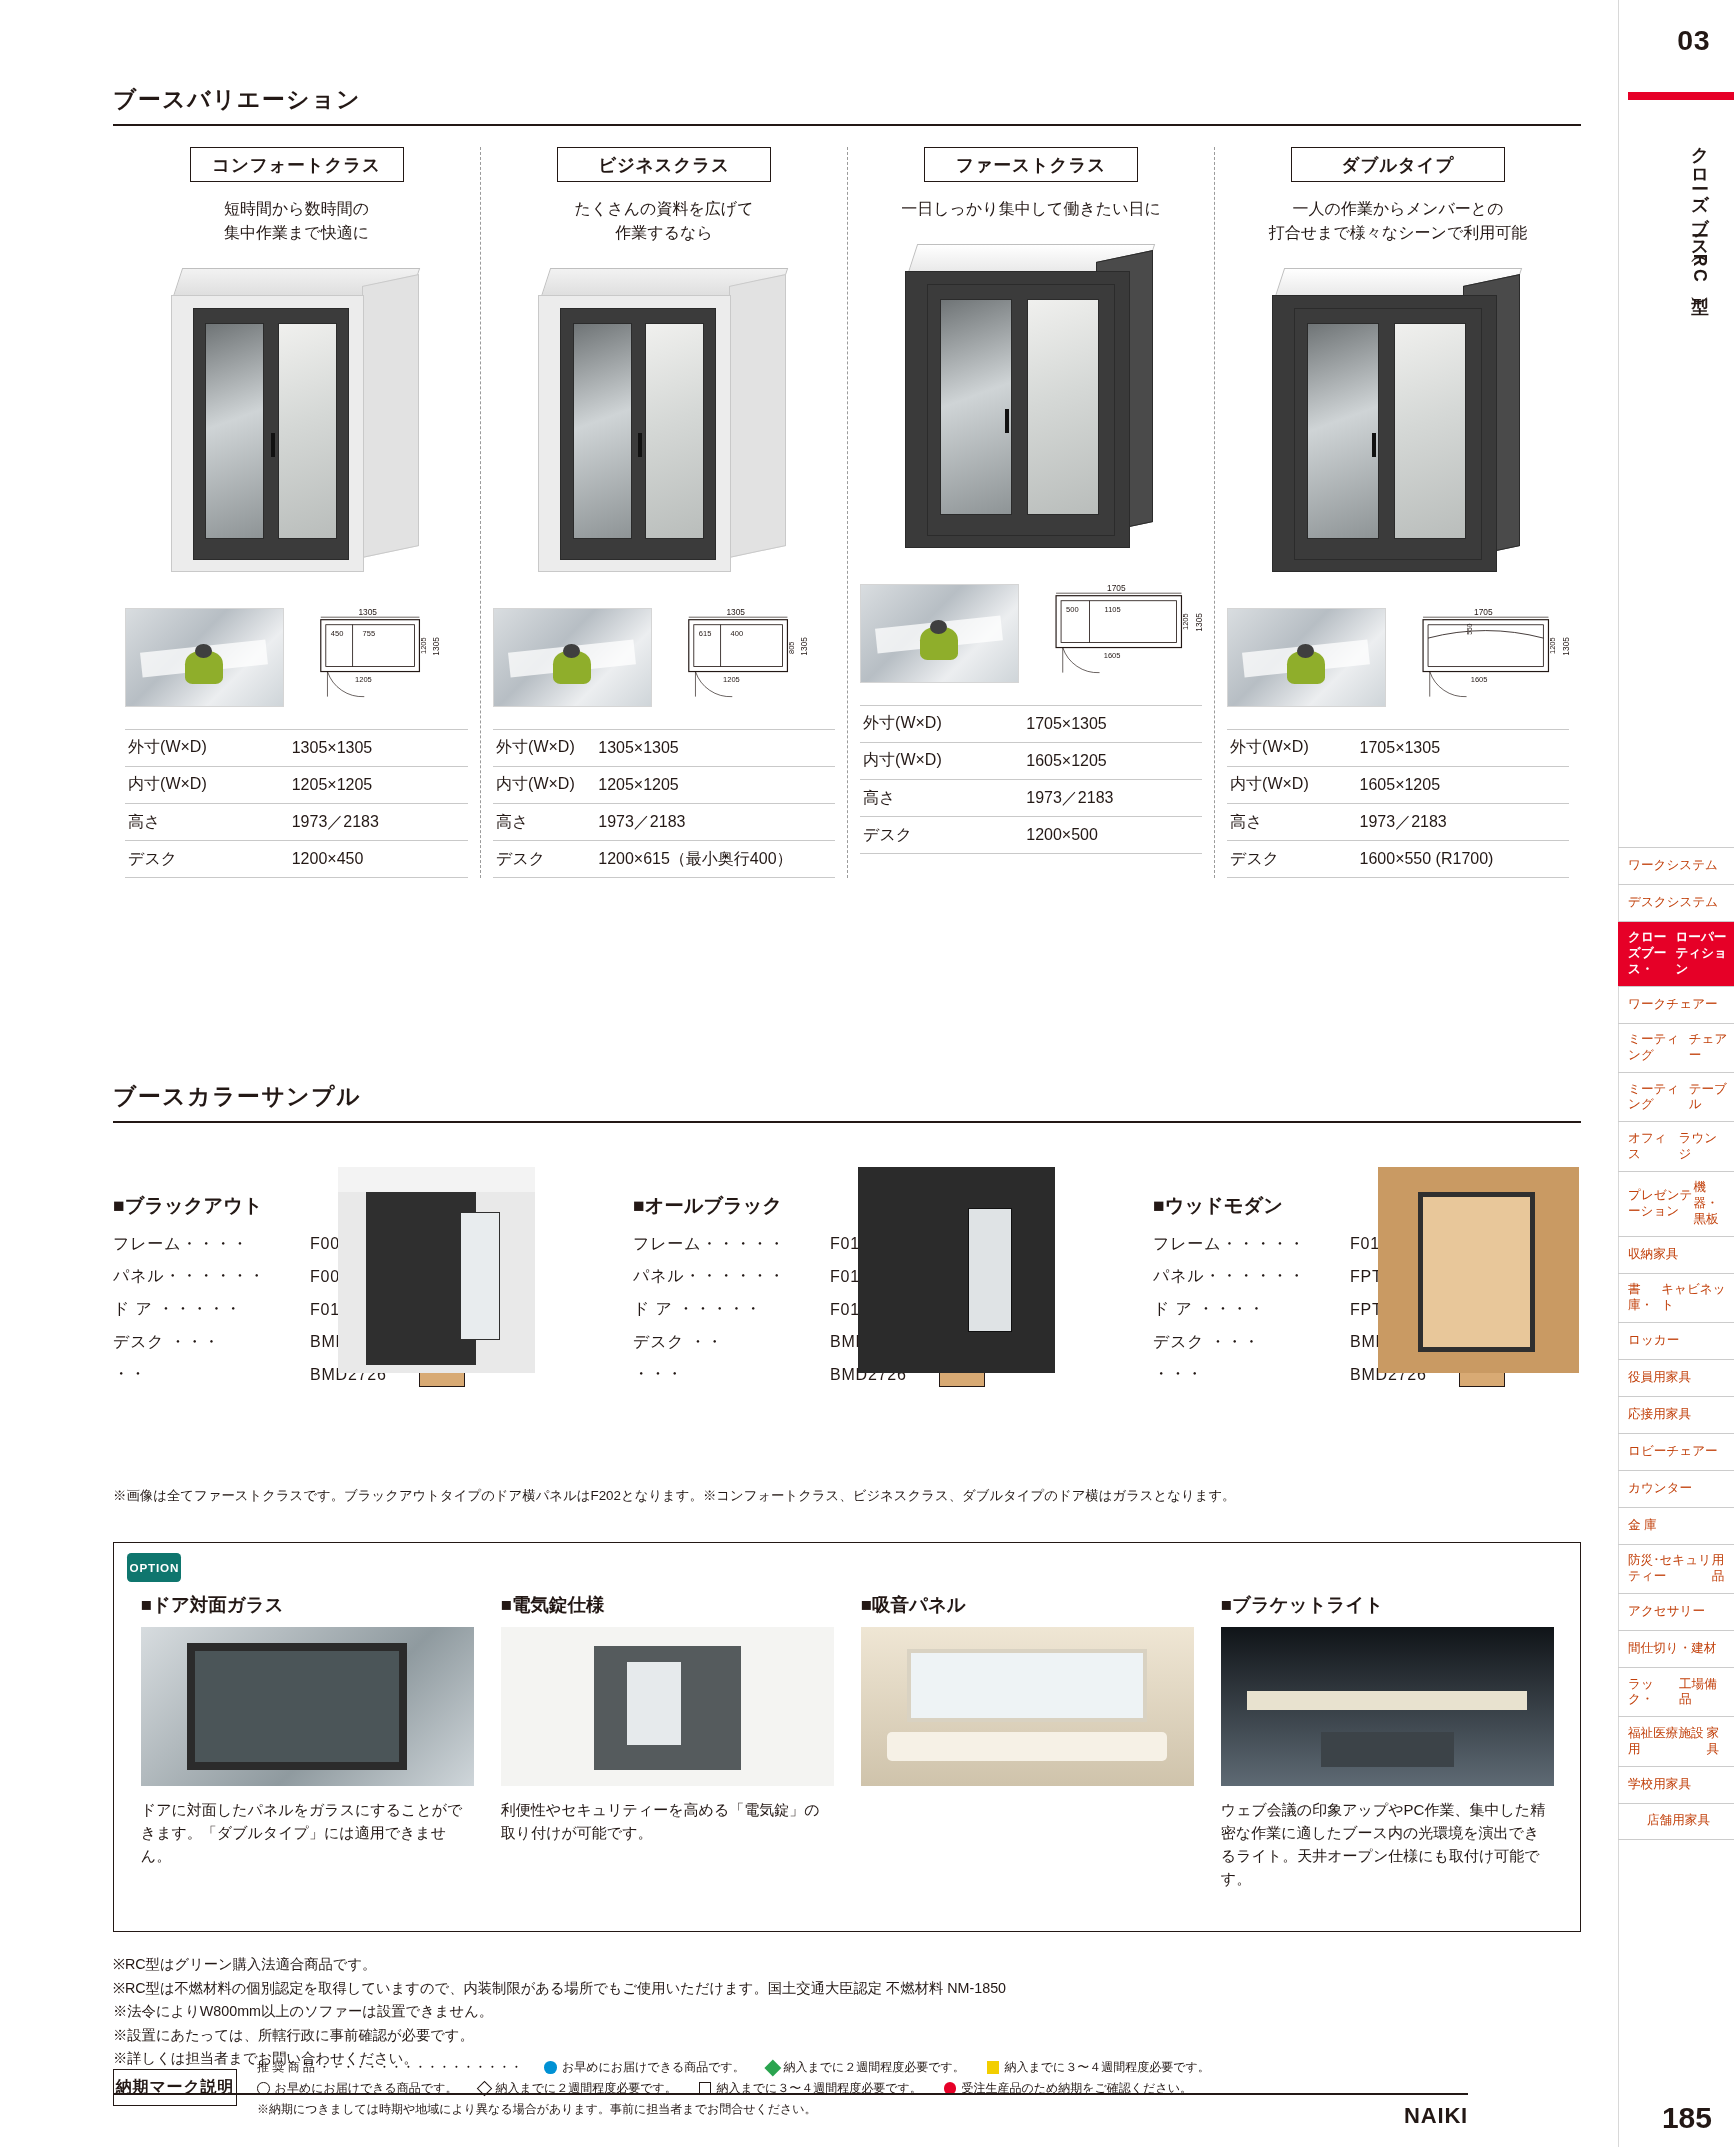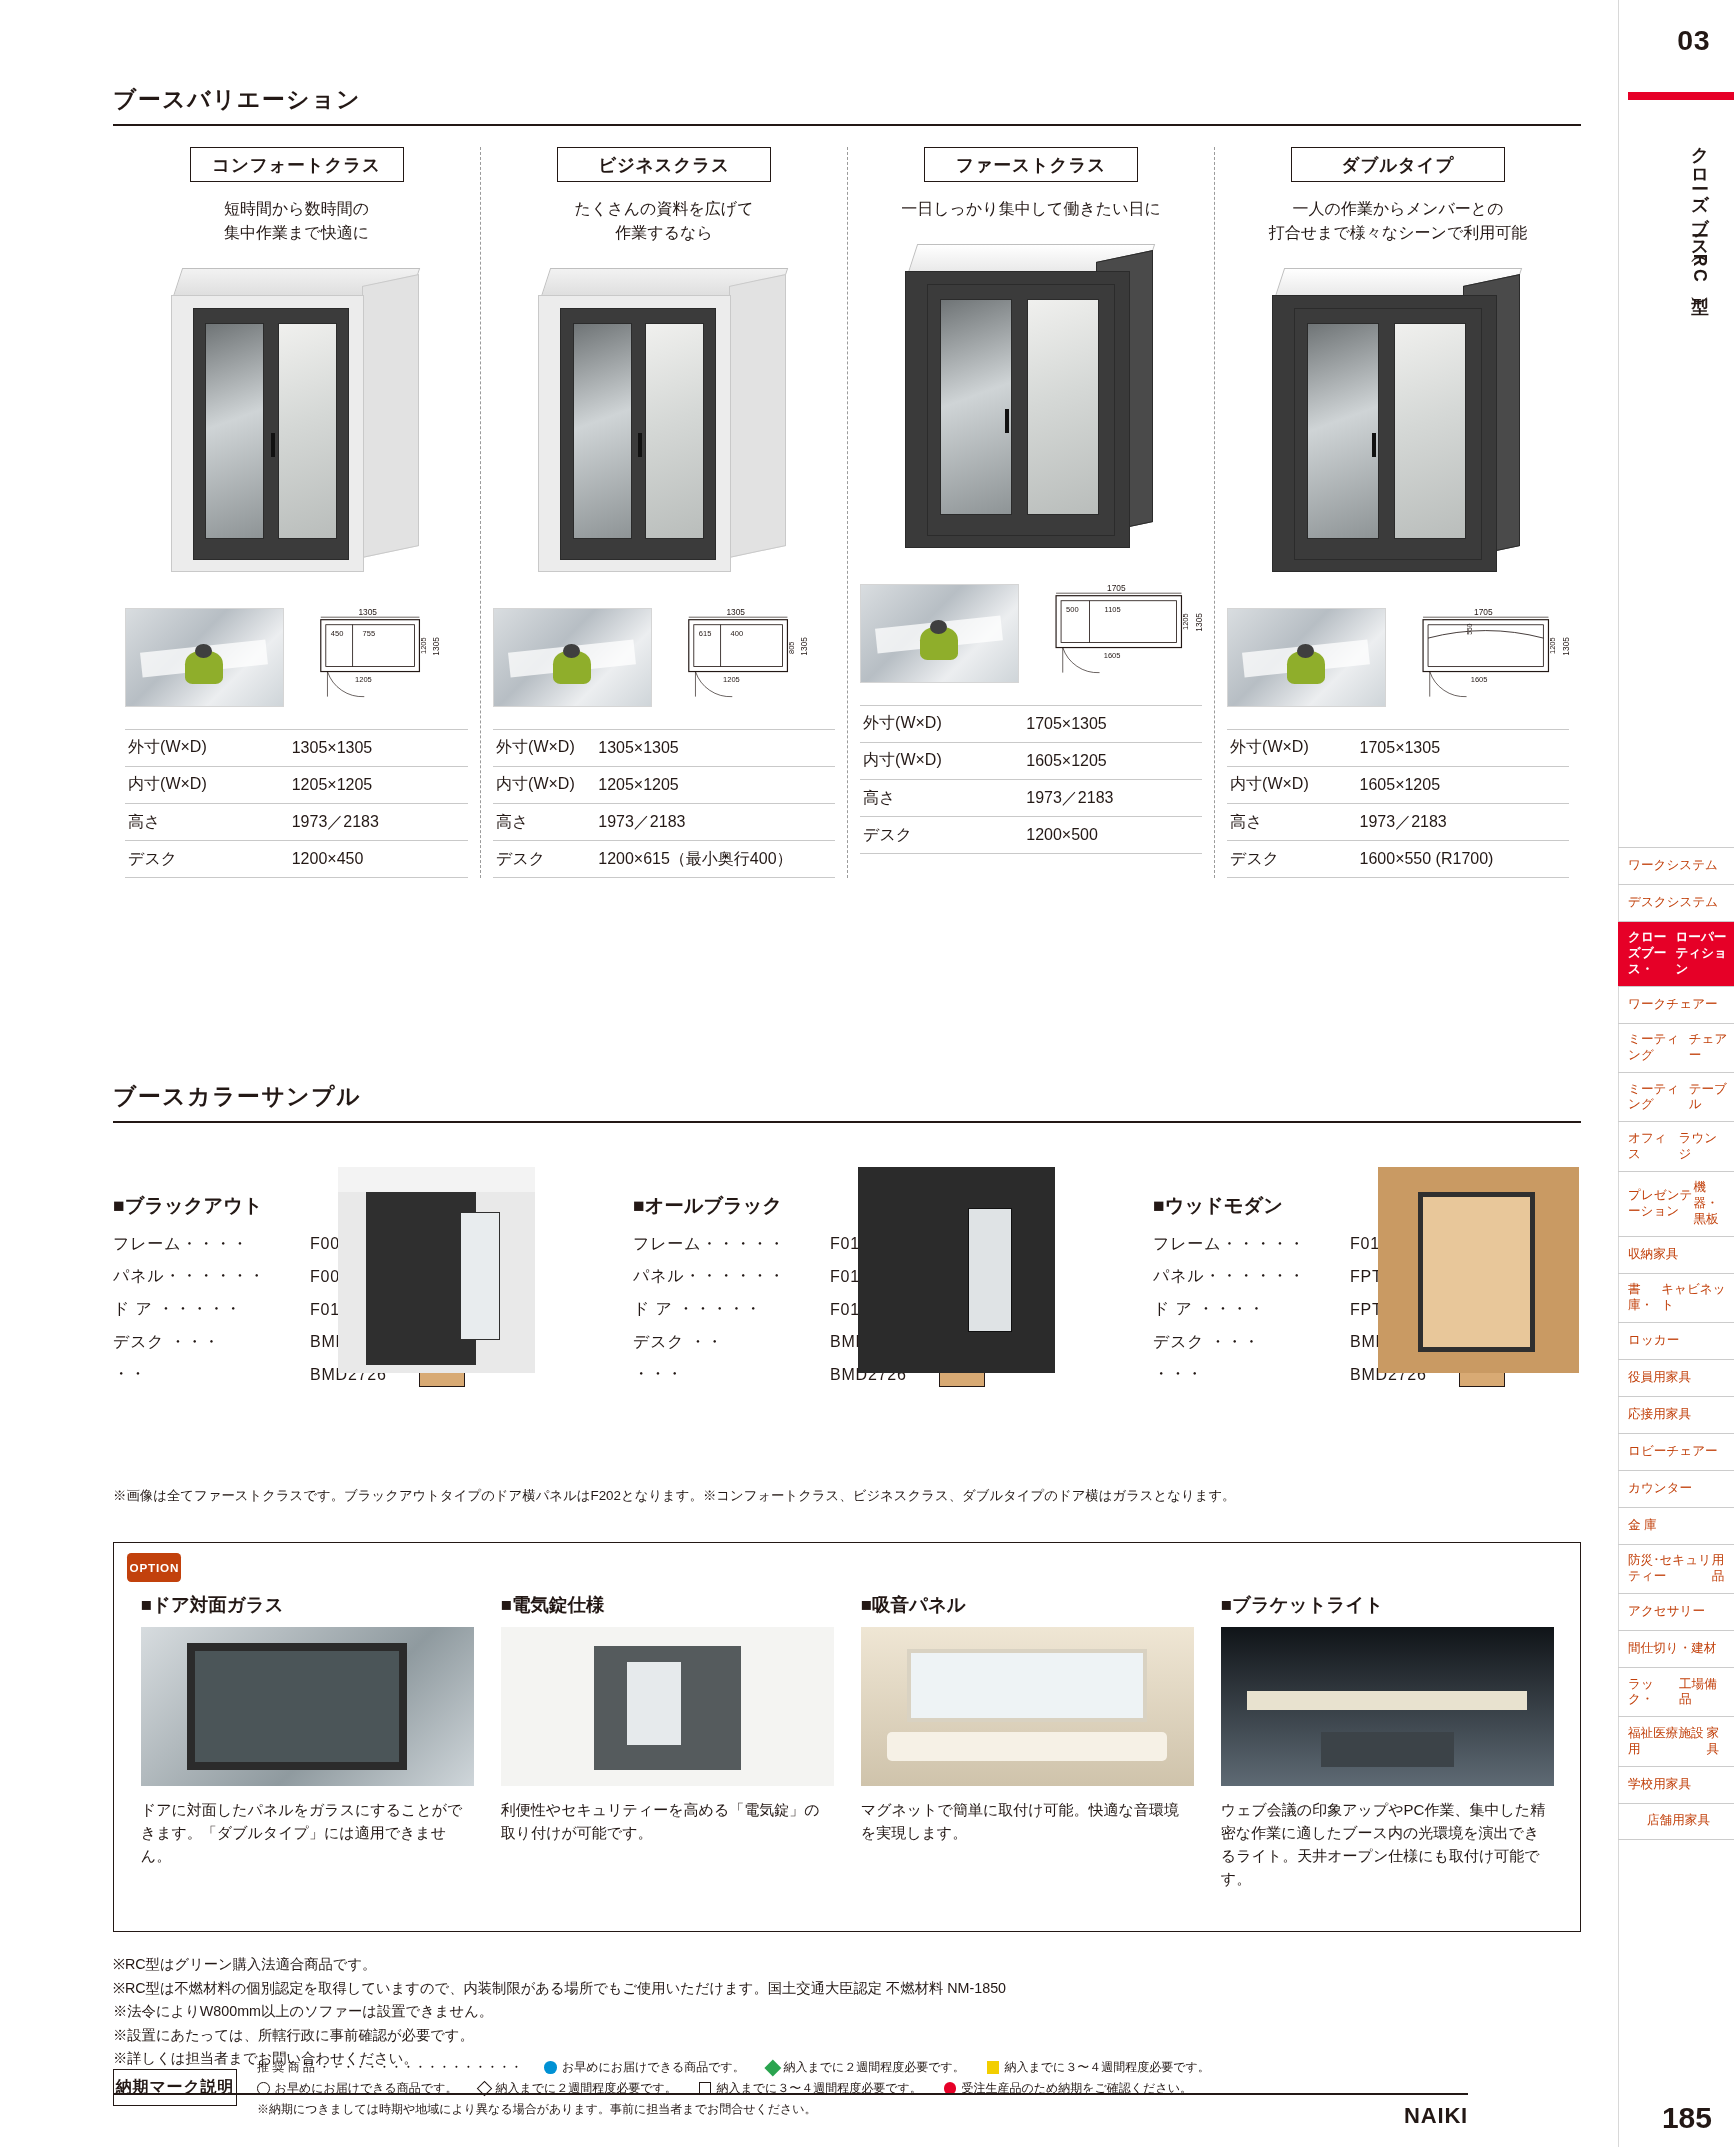--- a/index.html
+++ b/index.html
@@ -161,21 +161,21 @@
 
   .note-small { position:absolute; font-size: 13.4px; line-height:1.6; color:#231815; }
 
   
   .option-box {
     position:absolute; top:1542px; left:113px; width:1468px; height:390px;
     border:0.8px solid #231815;
   }
   .option-tag {
     position:absolute; top:10px; left:13.4px; width: 54px; height:28.5px;
-    background:#c2410c; color:#fff; font-size:11.7px; font-weight:bold;
+    background:#0f766e; color:#fff; font-size:11.7px; font-weight:bold;
     display:flex; align-items:center; justify-content:center; border-radius:4.2px;
     letter-spacing:0.8px;
   }
   .opt-grid { position:absolute; top:49px; left:13.4px; width:1440px; display:flex; }
   .opt-col { width: 360px; padding: 0 13.4px; }
   .opt-title { font-size: 18.5px; font-weight:bold; margin-bottom: 10px; }
   .opt-img { width: 100%; height: 159px; border:0; position:relative; overflow:hidden; }
   .opt1 { background: linear-gradient(135deg,#d7dcdf,#8f9a9f 60%,#cfd6da); }
   .opt1 .panel { position:absolute; left:14%; top:10%; width:66%; height:80%; background:#4b5558; border:8.4px solid #2b2b2b; }
   .opt2 { background:#f4f4f2; }
@@ -708,21 +708,20 @@
       <div class="opt-title">■吸音パネル</div>
       <div class="opt-img opt3">
         <div class="panel"></div>
             <div class="box"></div>
             <div class="gl"></div>
         <div class="win"></div>
             <div class="tbl"></div>
             <div class="lightbar"></div>
             <div class="lap"></div>
       </div>
-      <div class="opt-txt">マグネットで簡単に取付け可能。快適な音環境を実現します。</div>
         </div>
         <div class="opt-col">
       <div class="opt-title">■ブラケットライト</div>
       <div class="opt-img opt4">
         <div class="panel"></div>
             <div class="box"></div>
             <div class="gl"></div>
         <div class="win"></div>
             <div class="tbl"></div>
             <div class="lightbar"></div>

